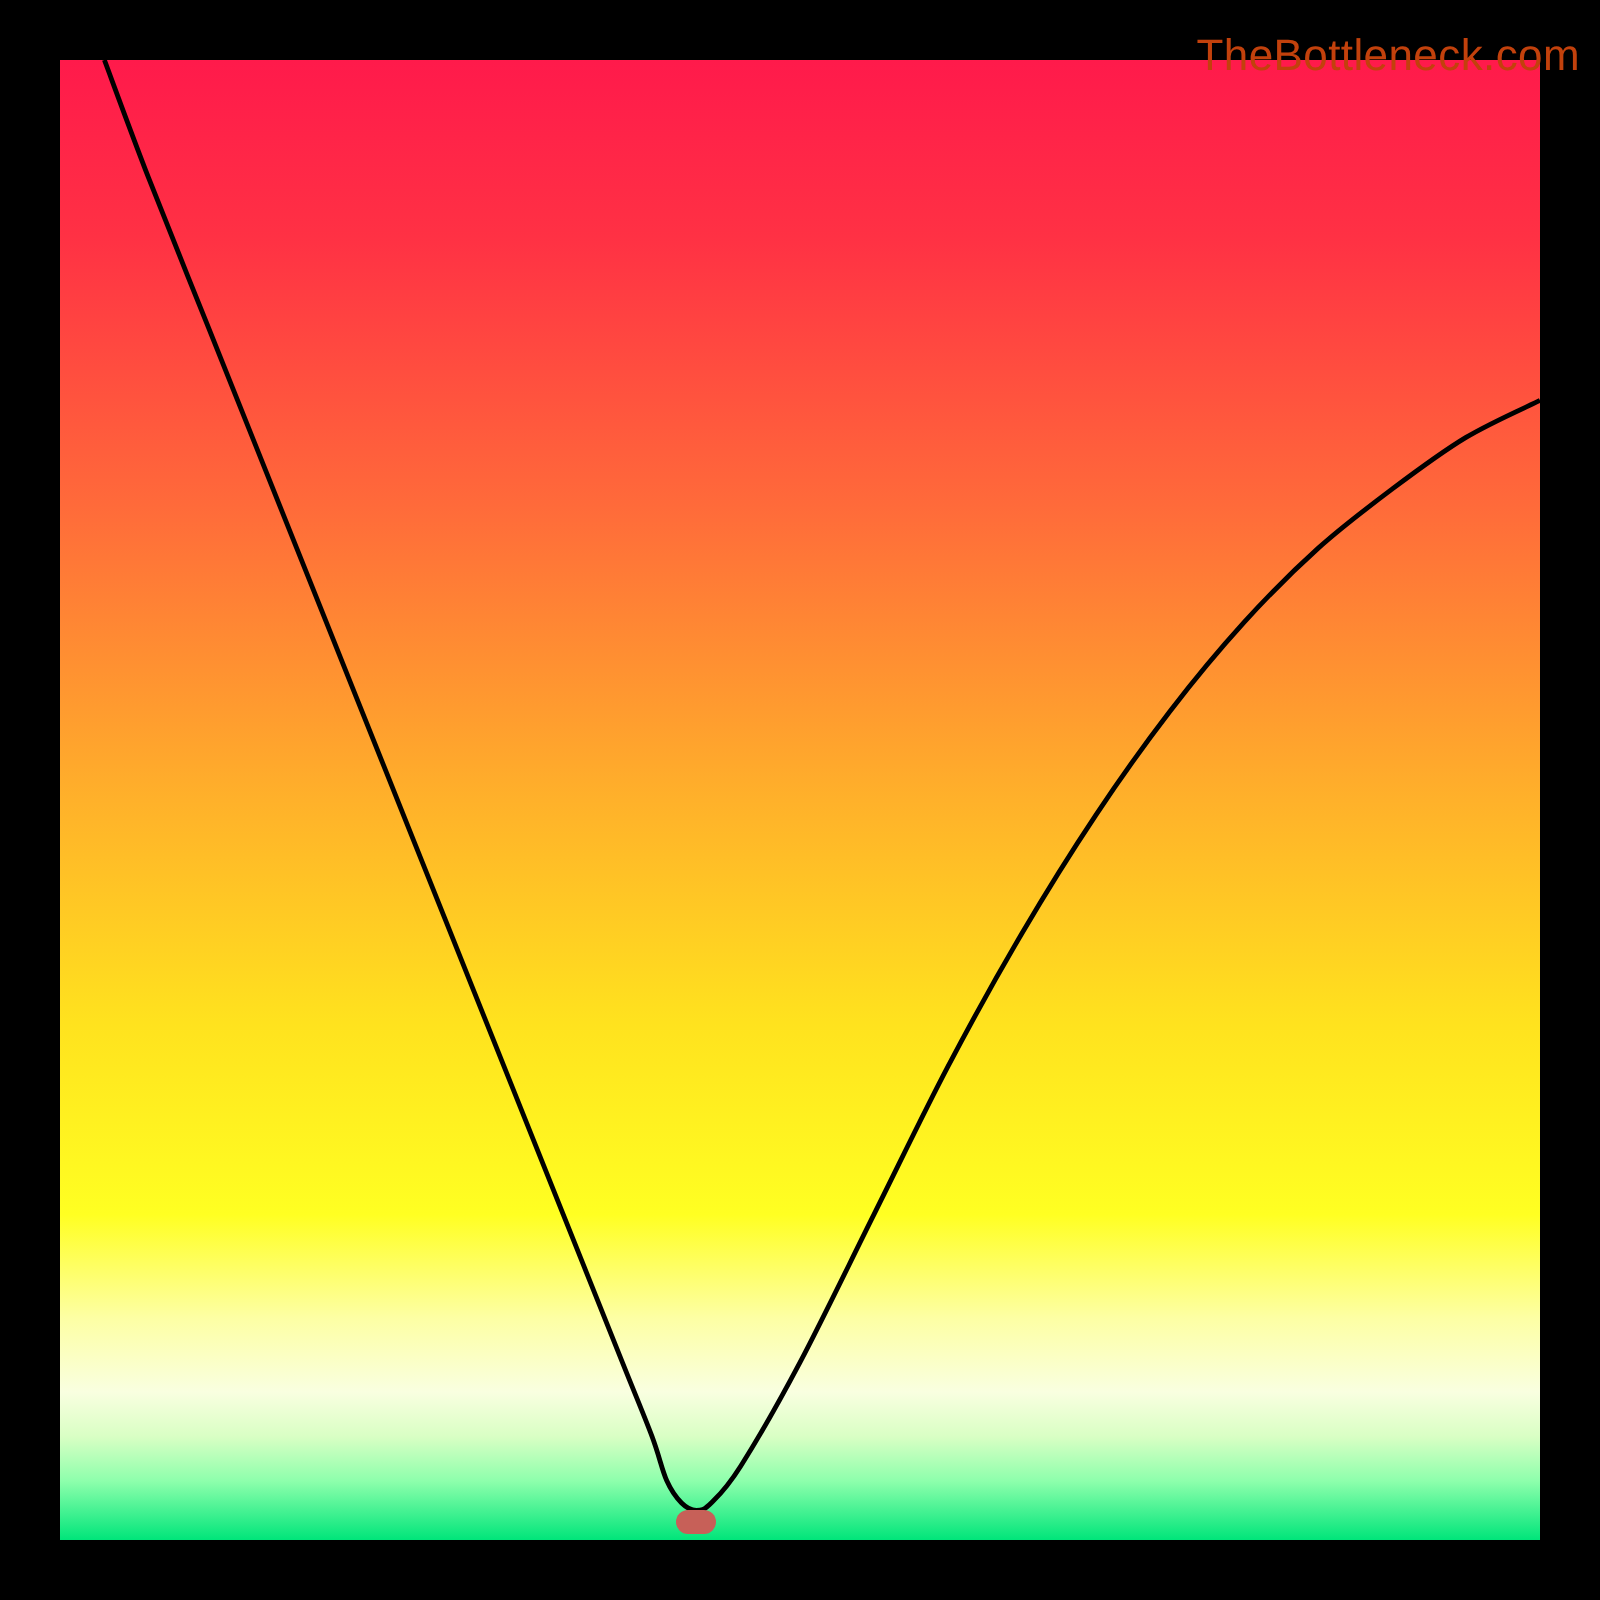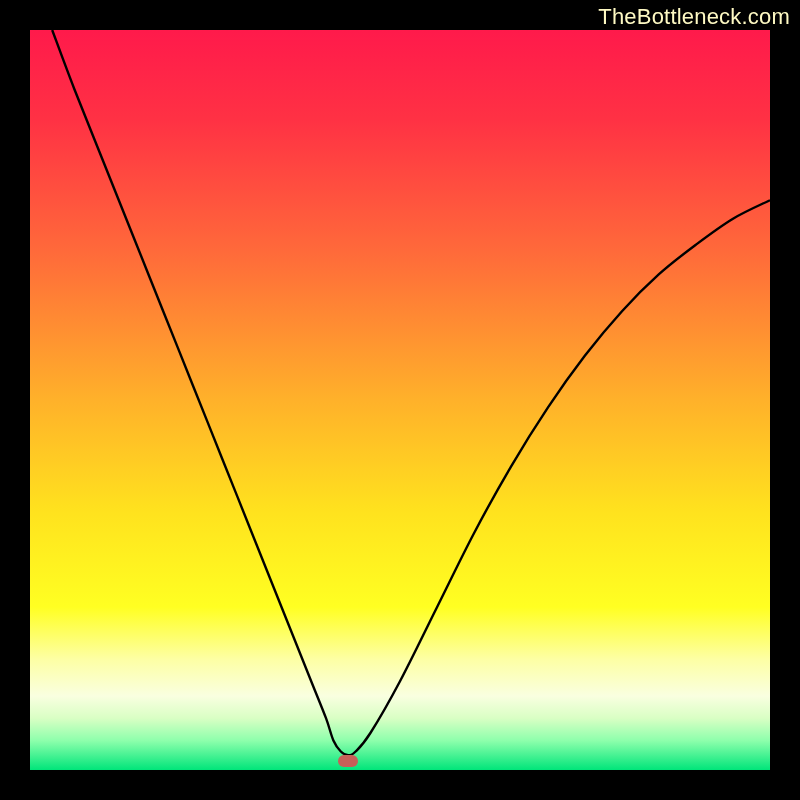--- a/index.html
+++ b/index.html
@@ -9,23 +9,23 @@
   }
   body {
     width: 800px;
     height: 800px;
     background: #000;
     position: relative;
     font-family: Arial, Helvetica, sans-serif;
   }
   .watermark {
     position: absolute;
-    top: 4px;
+    top: 15px;
     right: 10px;
-    color: #fef9c3;
+    color: #c2410c;
     font-size: 22px;
     font-weight: 500;
     z-index: 10;
     letter-spacing: 0.2px;
   }
   .chart-area {
     position: absolute;
     left: 30px;
     top: 30px;
     width: 740px;

